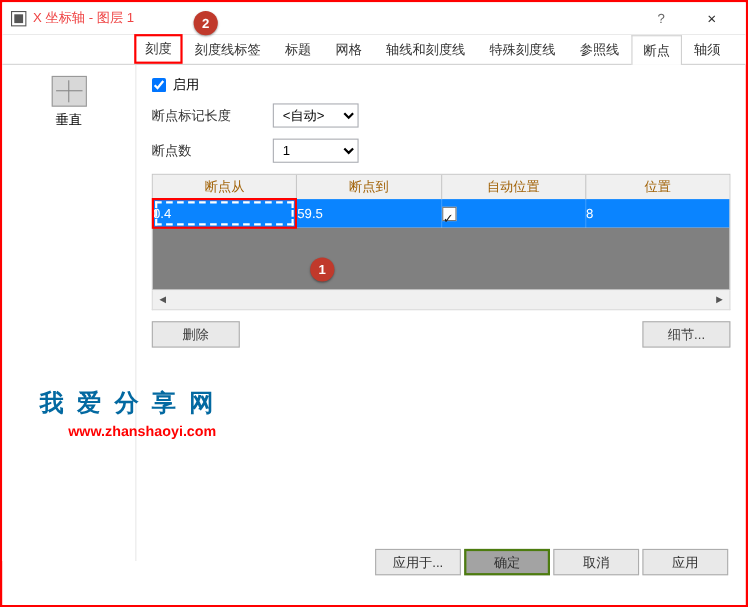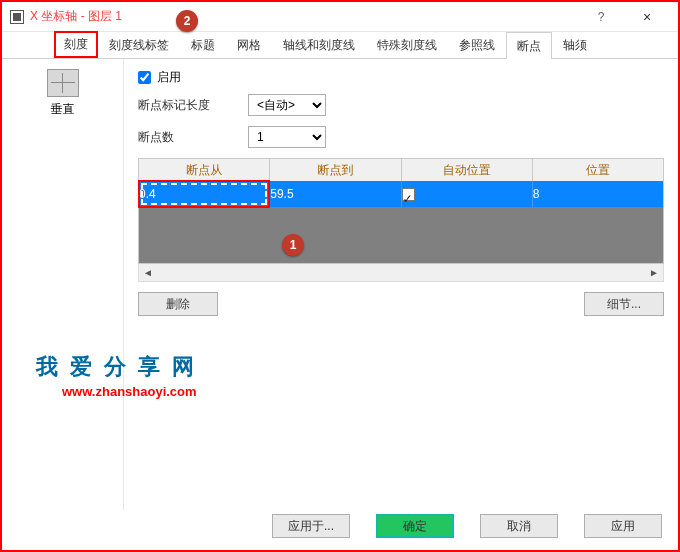--- a/index.html
+++ b/index.html
@@ -3,21 +3,21 @@
 <meta charset="utf-8">
 <style>
 *{box-sizing:border-box;margin:0;padding:0;font-family:"Microsoft YaHei","SimSun",sans-serif;font-size:12px}
 body{width:680px;height:552px;background:#fff;overflow:hidden;position:relative;border:2px solid #ff0000}
 .titlebar{height:30px;background:#fff;display:flex;align-items:center;padding:0 8px;border-bottom:1px solid #e8e8e8}
 .titlebar .appicon{width:14px;height:14px;border:1px solid #555;background:#fff;margin-right:6px;position:relative}
 .titlebar .appicon::after{content:"";position:absolute;inset:2px;background:#555}
 .titlebar .title{flex:1;color:#ef4444}
 .titlebar .help{width:46px;text-align:center;color:#666;cursor:default}
 .titlebar .close{width:46px;text-align:center;color:#333;cursor:default;font-size:14px}
-.tabs{height:27px;display:flex;align-items:flex-end;padding-left:52px;background:#fff;border-bottom:1px solid #d0d0d0}
+.tabs{height:27px;display:flex;align-items:flex-end;padding-left:120px;background:#fff;border-bottom:1px solid #d0d0d0}
 .tab{padding:5px 10px 4px;color:#333;cursor:default;border:1px solid transparent;border-bottom:none;position:relative}
 .tab.active{border-color:#d0d0d0;background:#fff;top:1px}
 .tab.hl{border:2px solid #ff0000;padding:3px 8px}
 .body{display:flex;height:451px}
 .sidebar{width:122px;background:#fff;padding-top:6px;border-right:1px solid #e8e8e8;position:relative}
 .side-item{display:flex;flex-direction:column;align-items:center;padding:4px 0 8px;cursor:default}
 .side-item .ico{width:32px;height:28px;background:#d8d8d8;border:1px solid #999;position:relative}
 .side-item .ico::before{content:"";position:absolute;left:3px;right:3px;top:12px;height:1px;background:#888}
 .side-item .ico::after{content:"";position:absolute;top:3px;bottom:3px;left:14px;width:1px;background:#888}
 .side-item.sel{background:#0a84ff;color:#fff}
@@ -38,23 +38,23 @@
 .td:last-child{border-right:none}
 .td.sel{position:relative}
 .td.sel::before{content:"";position:absolute;inset:2px;border:2px dashed #fff}
 .td.hl::after{content:"";position:absolute;inset:-1px;border:2px solid #ff0000;pointer-events:none}
 .tbody-pad{height:56px;background:#808080}
 .scrollbar{height:18px;background:#f0f0f0;display:flex;align-items:center;border:1px solid #ddd;border-top:none}
 .scrollbar .arr{width:18px;text-align:center;color:#555;font-size:10px}
 .scrollbar .track{flex:1}
 .btnrow{display:flex;justify-content:space-between;margin-top:10px}
 .btn{min-width:80px;height:24px;background:#e9e9e9;border:1px solid #adadad;color:#404040;cursor:default;padding:0 14px}
-.footer{position:absolute;right:16px;bottom:12px;display:flex;gap:26px}
+.footer{position:absolute;right:16px;bottom:27px;display:flex;gap:3px}
 .footbtn{width:78px;height:24px;background:#e9e9e9;border:1px solid #adadad;color:#333;cursor:default}
-.footbtn.primary{border:2px solid #14b8a6;background:#22c55e}
+.footbtn.primary{border:2px solid #4d7c0f;background:#a3a3a3}
 .watermark{position:absolute;left:34px;top:350px;font-size:22px;font-weight:bold;color:#0369a1;letter-spacing:12px;font-family:"SimSun"}
 .watermark2{position:absolute;left:60px;top:382px;font-size:13px;font-weight:bold;color:#ff0000;font-family:Arial}
 .badge{position:absolute;width:22px;height:22px;border-radius:50%;background:#c0392b;color:#fff;font-size:12px;font-weight:bold;display:flex;align-items:center;justify-content:center;box-shadow:0 1px 2px rgba(0,0,0,0.4)}
 .badge.b1{left:280px;top:232px}
 .badge.b2{left:174px;top:8px}
 .cbx{width:13px;height:13px;display:inline-block;background:#fff;border:1px solid #777;position:relative;vertical-align:middle}
 .cbx.checked::after{content:"✓";position:absolute;left:0;top:-3px;font-size:12px;color:#222}
 </style>
 </head>
 <body>

